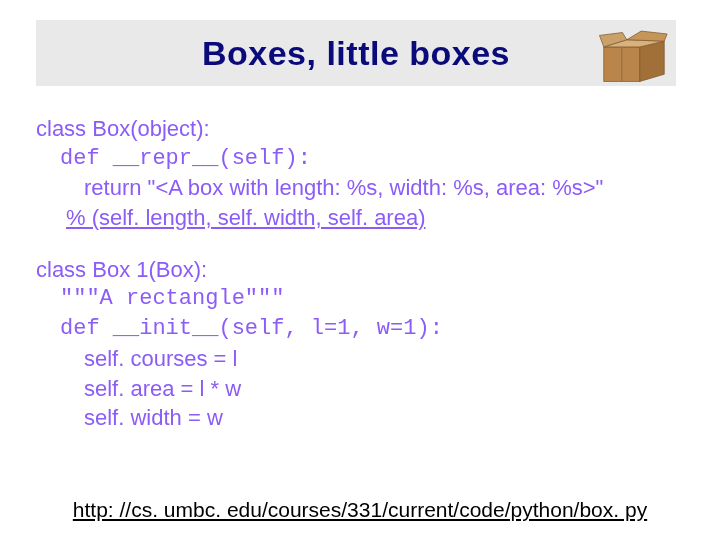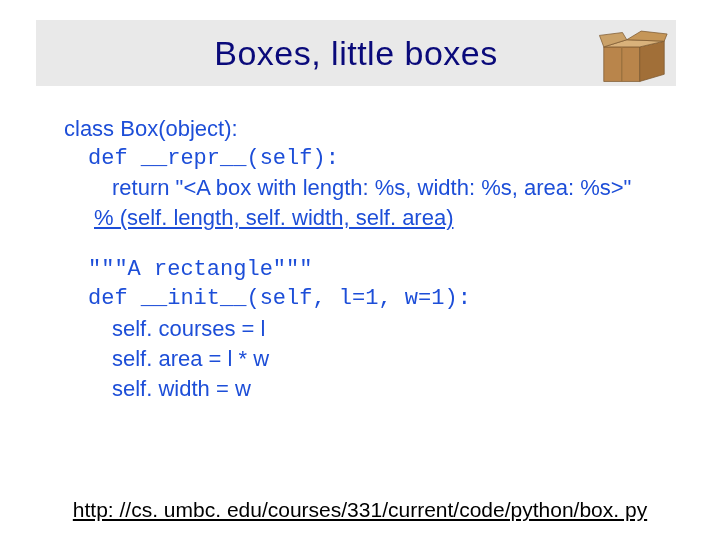--- a/index.html
+++ b/index.html
@@ -21,38 +21,37 @@
     background: #e9e9e9;
     width: 640px;
     height: 66px;
     margin-top: 6px;
     display: flex;
     align-items: center;
     justify-content: center;
   }
   .title-bar h1 {
     font-size: 34px;
-    font-weight: normal;
+    font-weight: bold;
     color: #0a0a7a;
     letter-spacing: 0.5px;
     text-align: center;
   }
   .box-img {
     position: absolute;
     right: 6px;
     top: 8px;
     width: 72px;
     height: 58px;
   }
   .code-block {
     margin-top: 28px;
     font-size: 22px;
     line-height: 1.35;
-    color: #1d4ed8;
-    margin-left: 28px;
+    color: #8b5cf6;
   }
   .code-block + .code-block {
     margin-top: 22px;
   }
   .ind1 { padding-left: 24px; font-family: Liberation Mono, monospace; }
   .ind2 { padding-left: 48px; }
   .ind1b { padding-left: 30px; text-decoration: underline; }
   .footer-link {
     position: absolute;
     bottom: 18px;
@@ -85,20 +84,21 @@
   </div>
 
   <div class="code-block">
     <div>class Box(object):</div>
     <div class="ind1">def __repr__(self):</div>
     <div class="ind2">return "&lt;A box with length: %s, width: %s, area: %s&gt;"</div>
     <div class="ind1b">% (self. length, self. width, self. area)</div>
   </div>
 
   <div class="code-block">
+    <div>class Box 1(Box):</div>
     <div class="ind1">"""A rectangle"""</div>
     <div class="ind1">def __init__(self, l=1, w=1):</div>
     <div class="ind2">self. courses = l</div>
     <div class="ind2">self. area = l * w</div>
     <div class="ind2">self. width = w</div>
   </div>
 
   <div class="footer-link">http: //cs. umbc. edu/courses/331/current/code/python/box. py</div>
 
 </div>

